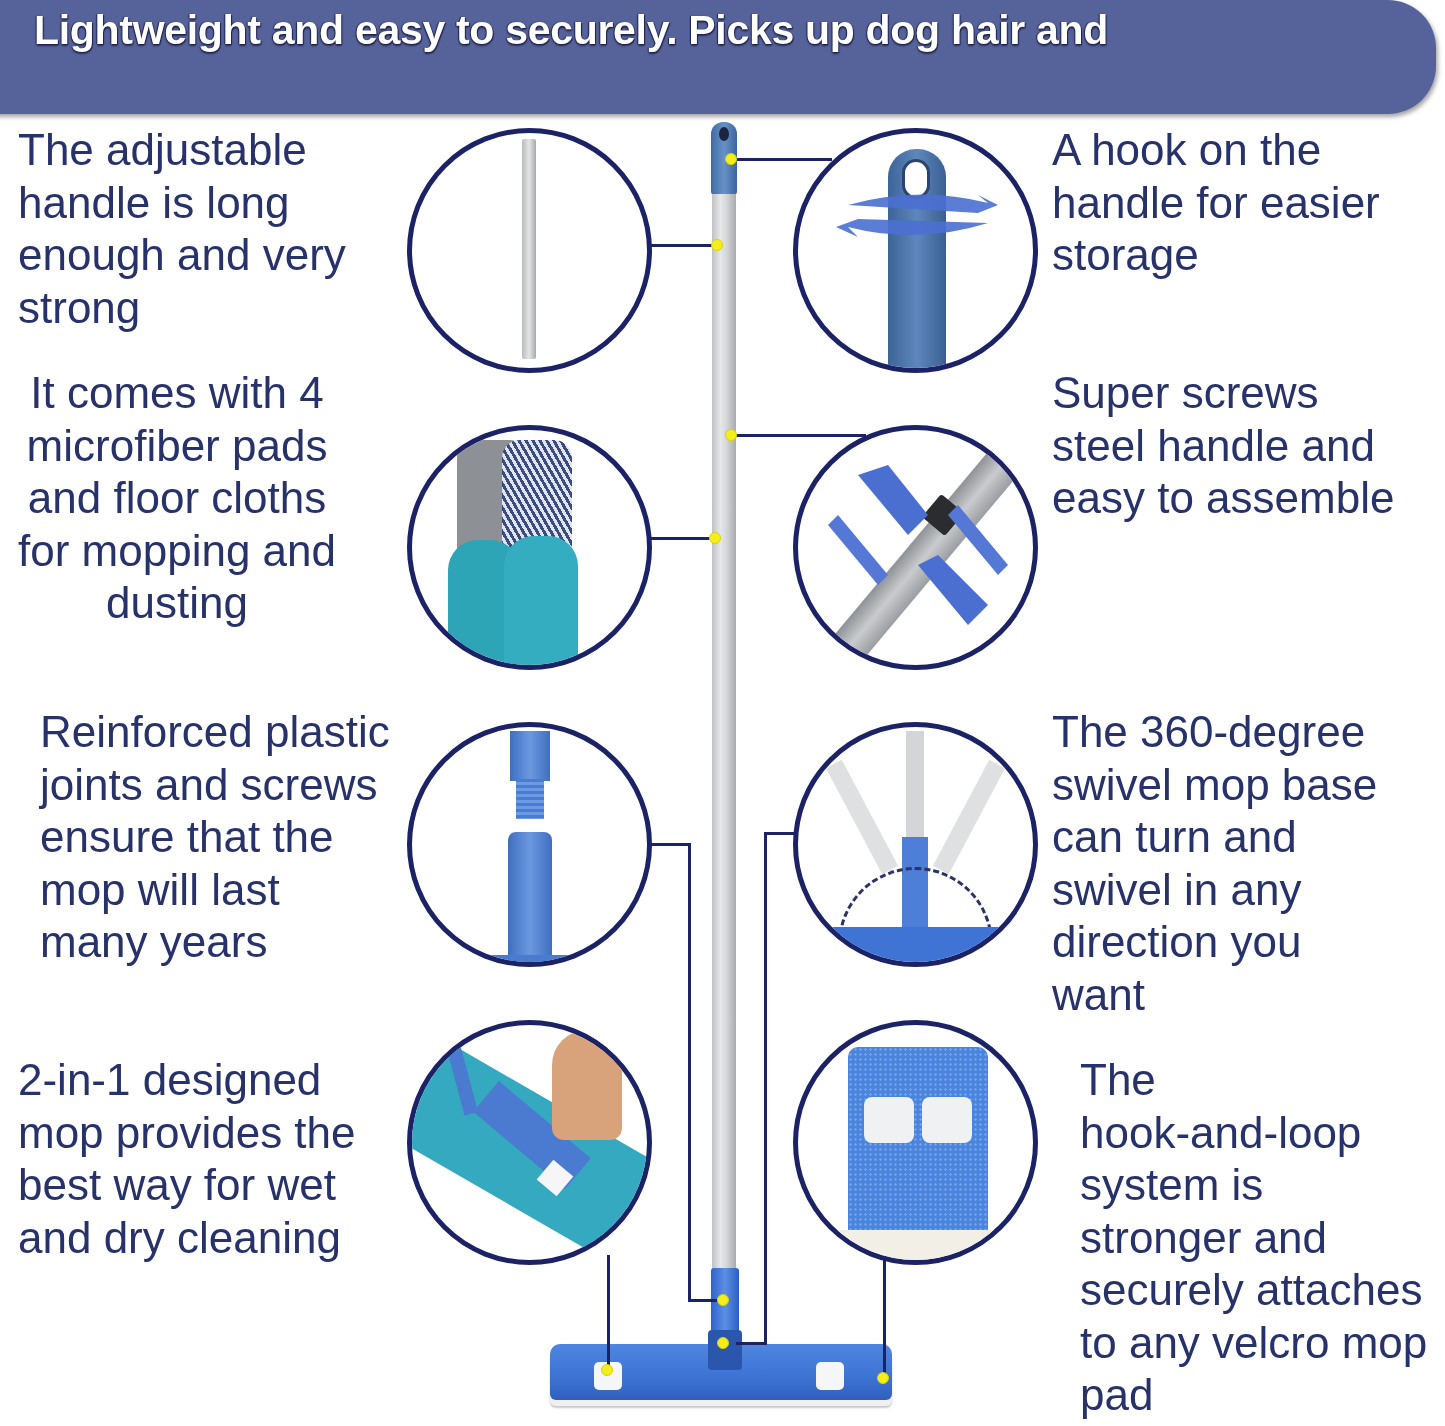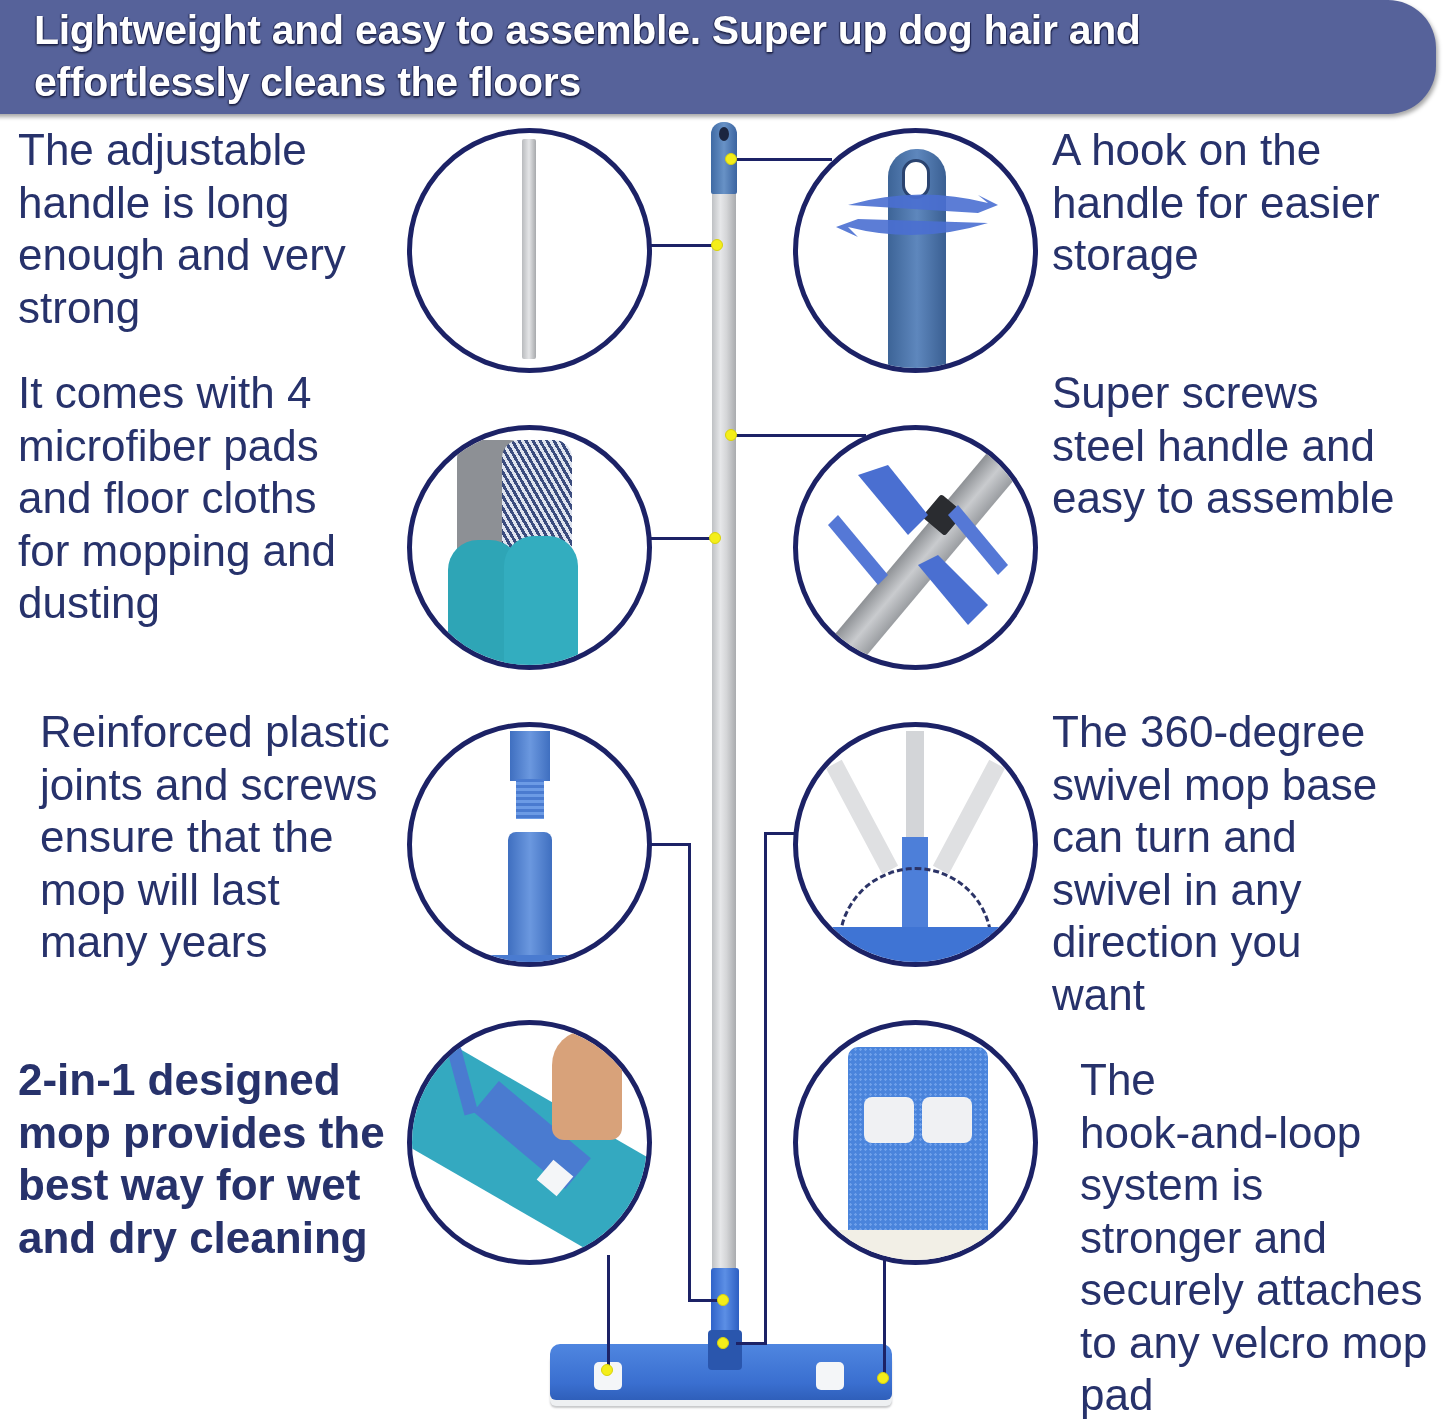--- a/index.html
+++ b/index.html
@@ -54,39 +54,38 @@
   .mop-clip { position: absolute; width: 28px; height: 28px; background: #f4f6f8; border-radius: 5px; top: 1362px; }
 
   
   .art { position: absolute; }
 </style>
 </head>
 <body>
 
 <div class="banner"></div>
 <div class="banner-text">
-  <div>Lightweight and easy to assemble. Super up dog hair and</div>
-  <div>effortlessly cleans the floors</div>
+  <div>Lightweight and easy to securely. Picks up dog hair and</div>
 </div>
 
 <div class="caption" style="left:18px; top:124px;">The adjustable
 handle is long
 enough and very
 strong</div>
-<div class="caption" style="left:18px; top:367px;">It comes with 4
+<div class="caption" style="left:18px; top:367px;text-align:center;">It comes with 4
 microfiber pads
 and floor cloths
 for mopping and
 dusting</div>
 <div class="caption" style="left:16px; top:706px;margin-left:24px;">Reinforced plastic
 joints and screws
 ensure that the
 mop will last
 many years</div>
-<div class="caption" style="left:18px; top:1054px;font-weight:bold;">2-in-1 designed
+<div class="caption" style="left:18px; top:1054px;">2-in-1 designed
 mop provides the
 best way for wet
 and dry cleaning</div>
 
 <div class="caption" style="left:1052px; top:124px;">A hook on the
 handle for easier
 storage</div>
 <div class="caption" style="left:1052px; top:367px;">Super screws
 steel handle and
 easy to assemble</div>

